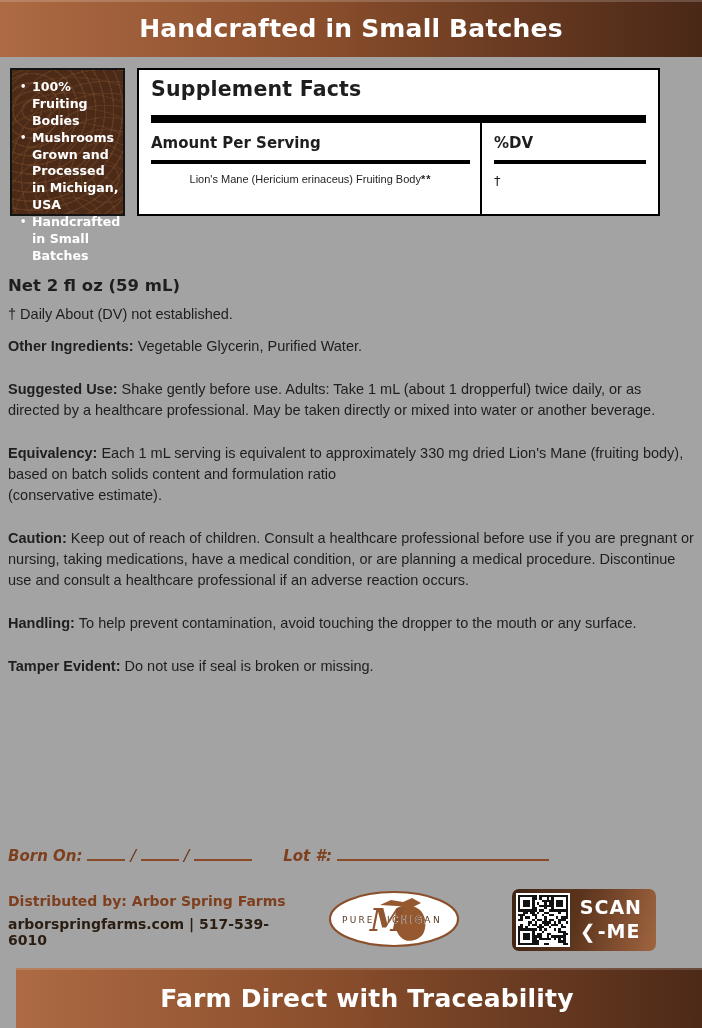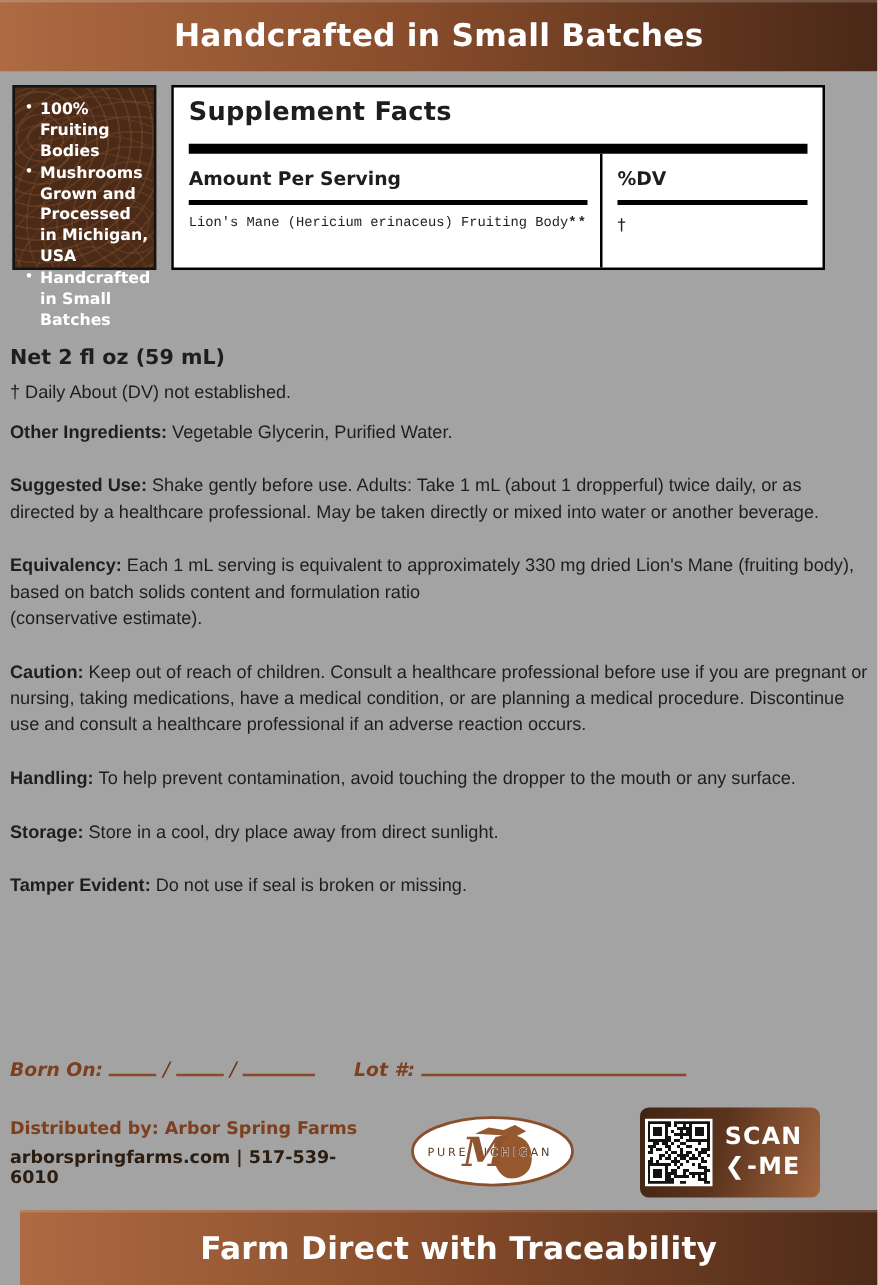--- a/index.html
+++ b/index.html
@@ -50,22 +50,22 @@
   .serving-line{font-family:"DejaVu Sans",sans-serif;font-size:11px;display:flex;align-items:baseline;}
   .serving-line b{font-weight:bold;}
   .serving-line .gap{width:38px;}
   .serving-line .v{margin-left:3px;}
   .thick-bar{height:8px;background:#000;margin-top:8px;}
   .facts-cols{display:flex;flex:1;}
   .col-left{flex:1;border-right:2px solid #000;padding-right:10px;display:flex;flex-direction:column;}
   .col-right{width:152px;padding-left:12px;display:flex;flex-direction:column;}
   .col-hdr{font-family:"DejaVu Sans",sans-serif;font-weight:bold;font-size:15px;margin-top:11px;}
   .hdr-bar{height:4px;background:#000;margin:8px 0 9px;}
-  .facts-row{display:flex;justify-content:flex-start;align-items:baseline;
-    font-family:Liberation Mono, monospace;font-size:11px;}
+  .facts-row{display:flex;justify-content:center;align-items:baseline;
+    font-family:Liberation Sans, sans-serif;font-size:11px;}
   .facts-row .ast{font-weight:bold;letter-spacing:1px;}
   .dv-mark{font-family:"DejaVu Sans",sans-serif;font-size:13px;}
   
   .content{margin:60px 8px 0 8px;}
   .net-heading{font-family:"DejaVu Sans",sans-serif;font-weight:bold;font-size:16.5px;margin:0 0 11px;}
   .dv-note{font-size:14.5px;margin:0 0 14px;}
   .para{font-size:14.5px;line-height:1.45;margin:0 0 22px;}
   .para .lbl{font-weight:bold;margin-right:4px;}
   .para .pre{white-space:pre-line;}
   
@@ -79,21 +79,21 @@
   .lot-label{margin-left:26px;}
   
   .footer-row{position:absolute;left:8px;top:886px;width:648px;display:flex;align-items:center;}
   .dist-block{width:300px;}
   .dist-line{font-family:"DejaVu Sans",sans-serif;font-weight:bold;color:#7e3f1f;font-size:14px;margin-bottom:7px;}
   .contact-line{font-family:"DejaVu Sans",sans-serif;font-weight:bold;color:#2b1d12;font-size:14px;}
   .pm-logo{width:140px;height:68px;margin-left:16px;}
   .scan-block{
     margin-left:auto;display:flex;align-items:center;gap:10px;
     background:linear-gradient(105deg,#3f2413 0%,#5c341d 45%,#a06540 100%);
-    border-radius:7px;padding:4px 14px 4px 4px;height:72px;box-sizing:border-box;
+    border-radius:7px;padding:4px 14px 4px 4px;height:62px;box-sizing:border-box;
   }
   .qr-wrap{width:54px;height:54px;background:#fff;padding:2px;box-sizing:border-box;}
   .qr-wrap svg{width:100%;height:100%;display:block;fill:#121212;}
   .scan-text{color:#fff;font-family:"DejaVu Sans",sans-serif;font-weight:bold;
     font-size:19px;line-height:1.25;letter-spacing:1px;}
   .scan-text .arrow{margin-right:1px;}
 </style>
 </head>
 <body>
 
@@ -141,21 +141,20 @@
 
     <p class="para"><b class="lbl">Suggested Use:</b><span>Shake gently before use. Adults: Take 1 mL (about 1 dropperful) twice daily, or as directed by a healthcare professional. May be taken directly or mixed into water or another beverage.</span></p>
 
     <p class="para"><b class="lbl">Equivalency:</b><span class="pre">Each 1 mL serving is equivalent to approximately 330 mg dried Lion's Mane (fruiting body), based on batch solids content and formulation ratio
 (conservative estimate).</span></p>
 
     <p class="para"><b class="lbl">Caution:</b><span>Keep out of reach of children. Consult a healthcare professional before use if you are pregnant or nursing, taking medications, have a medical condition, or are planning a medical procedure. Discontinue use and consult a healthcare professional if an adverse reaction occurs.</span></p>
 
     <p class="para"><b class="lbl">Handling:</b><span>To help prevent contamination, avoid touching the dropper to the mouth or any surface.</span></p>
 
-    <p class="para"><b class="lbl">Storage:</b><span>Store in a cool, dry place away from direct sunlight.</span></p>
 
     <p class="para"><b class="lbl">Tamper Evident:</b><span>Do not use if seal is broken or missing.</span></p>
   </div>
 
   <div class="fill-row">
     <span>Born On:</span>
     <span class="blank w1"></span>
     <span class="slash">/</span>
     <span class="blank w1"></span>
     <span class="slash">/</span>

